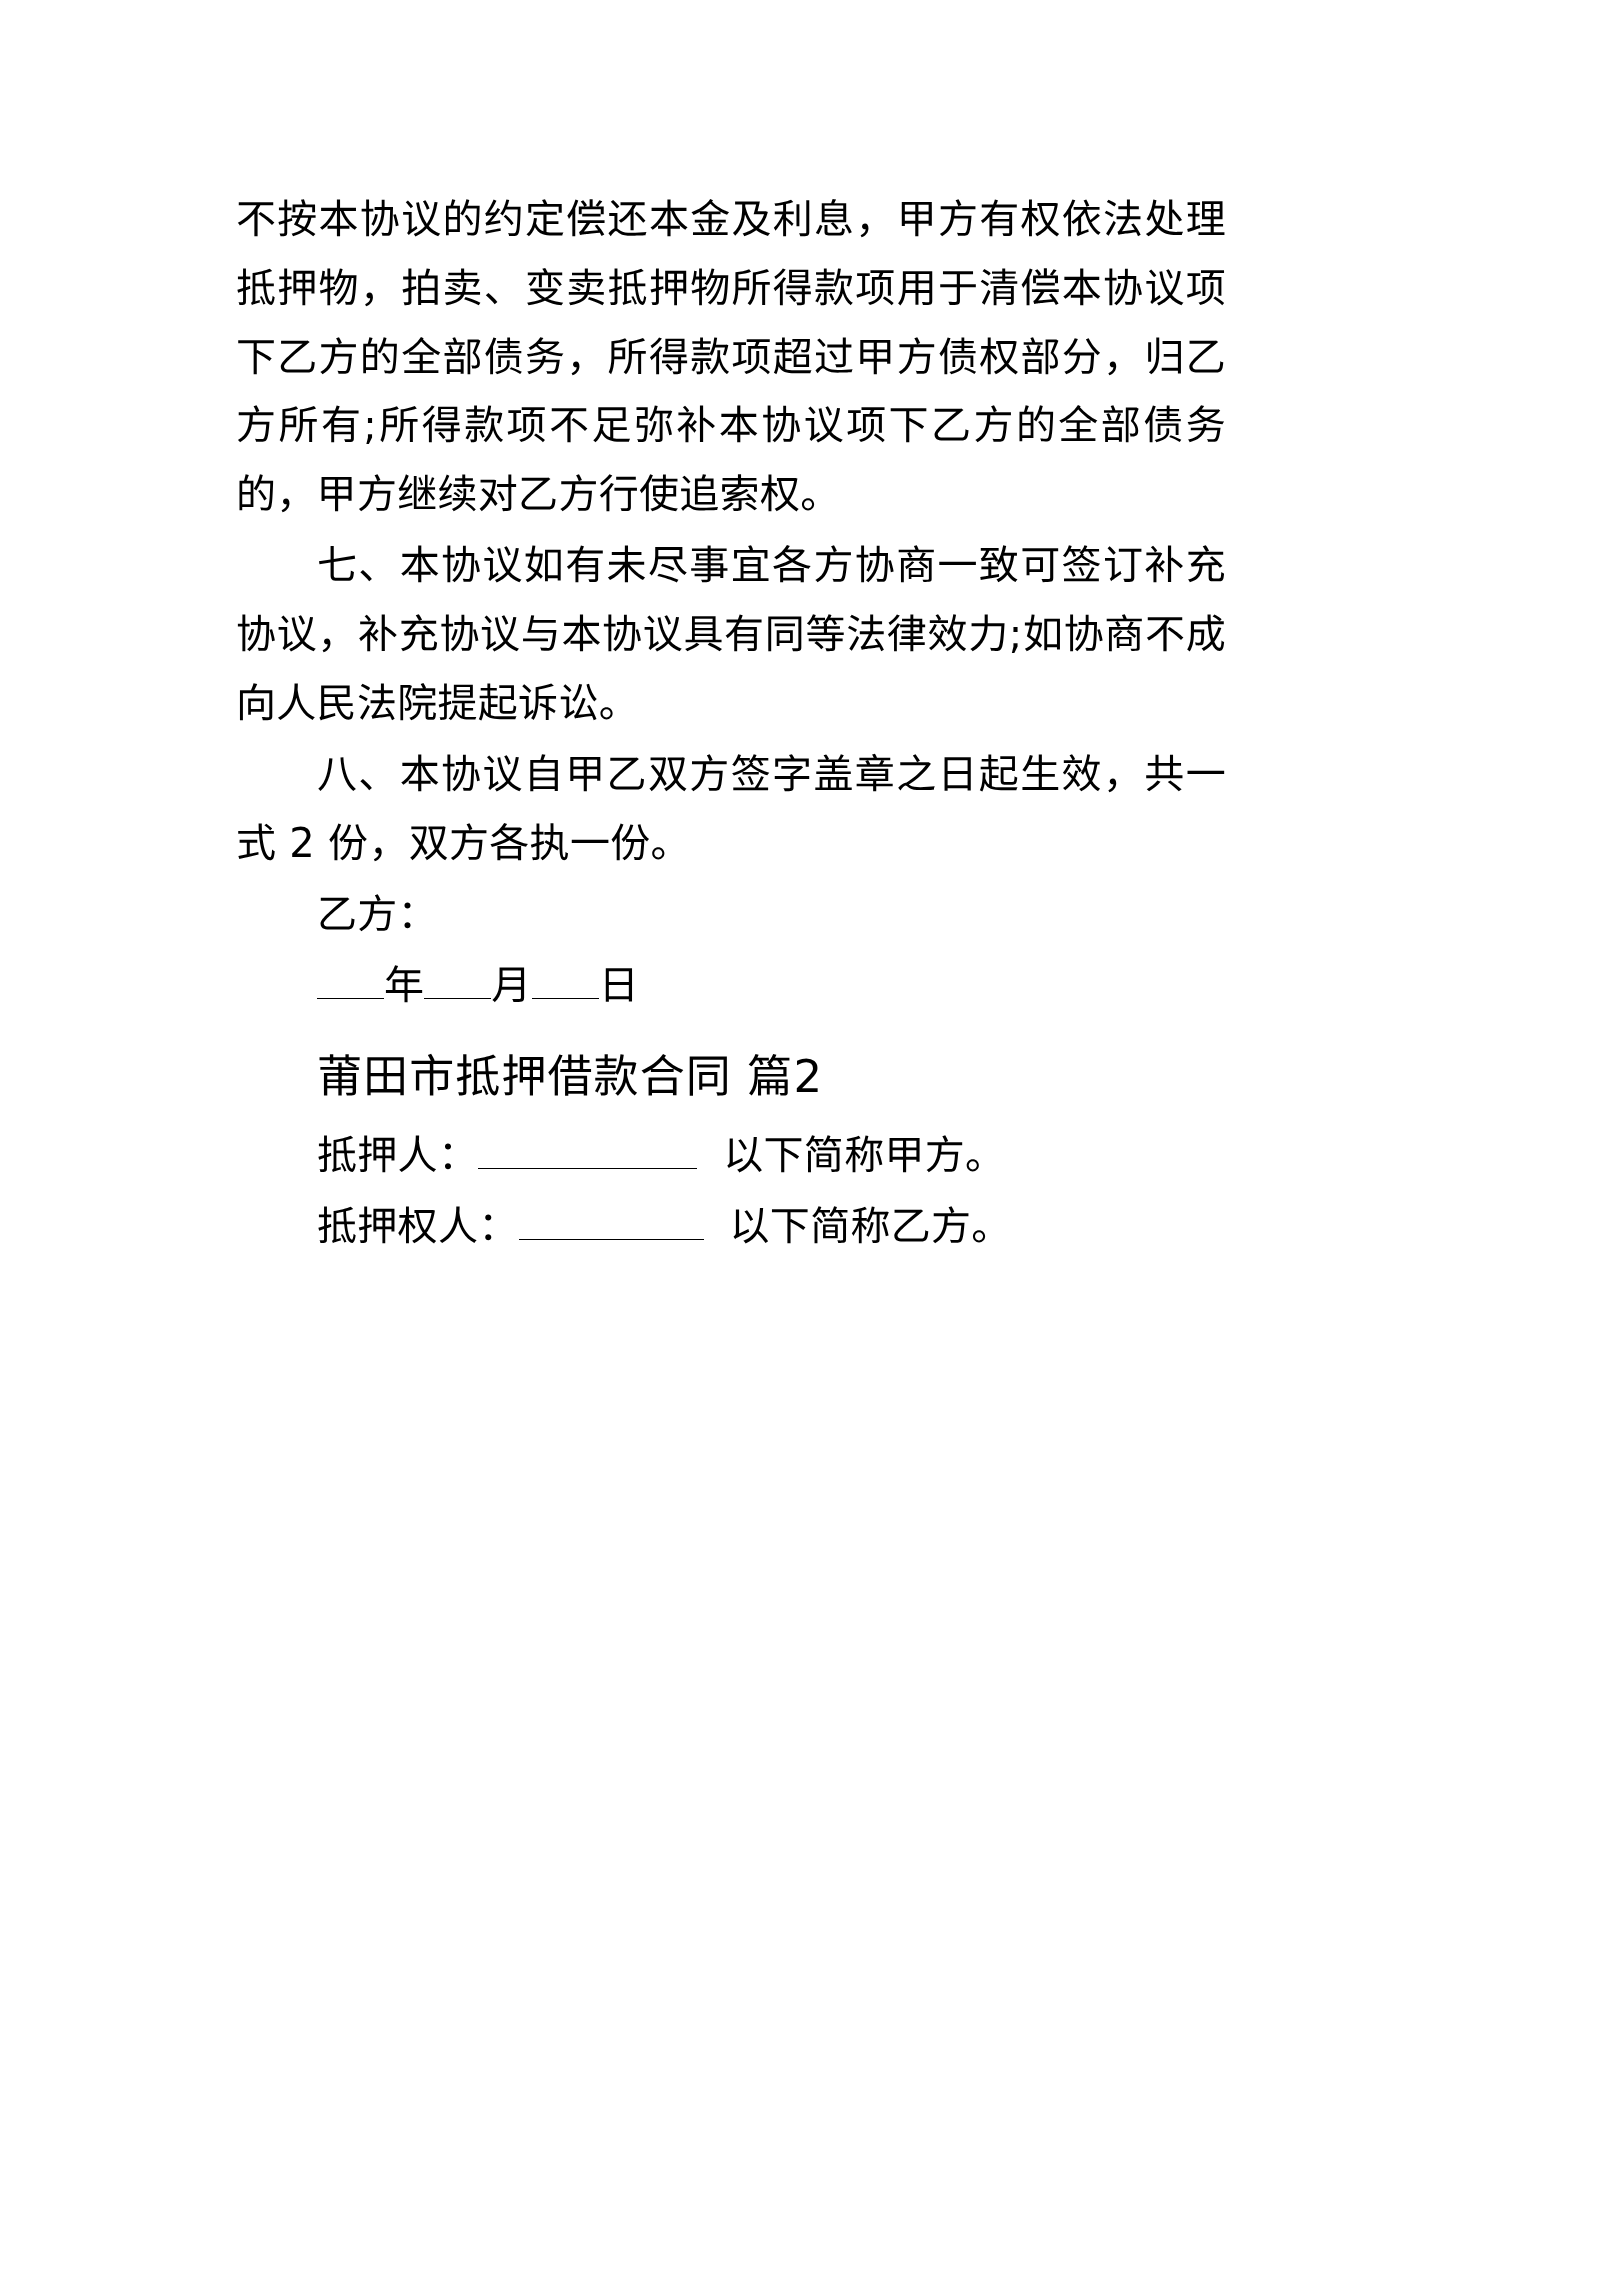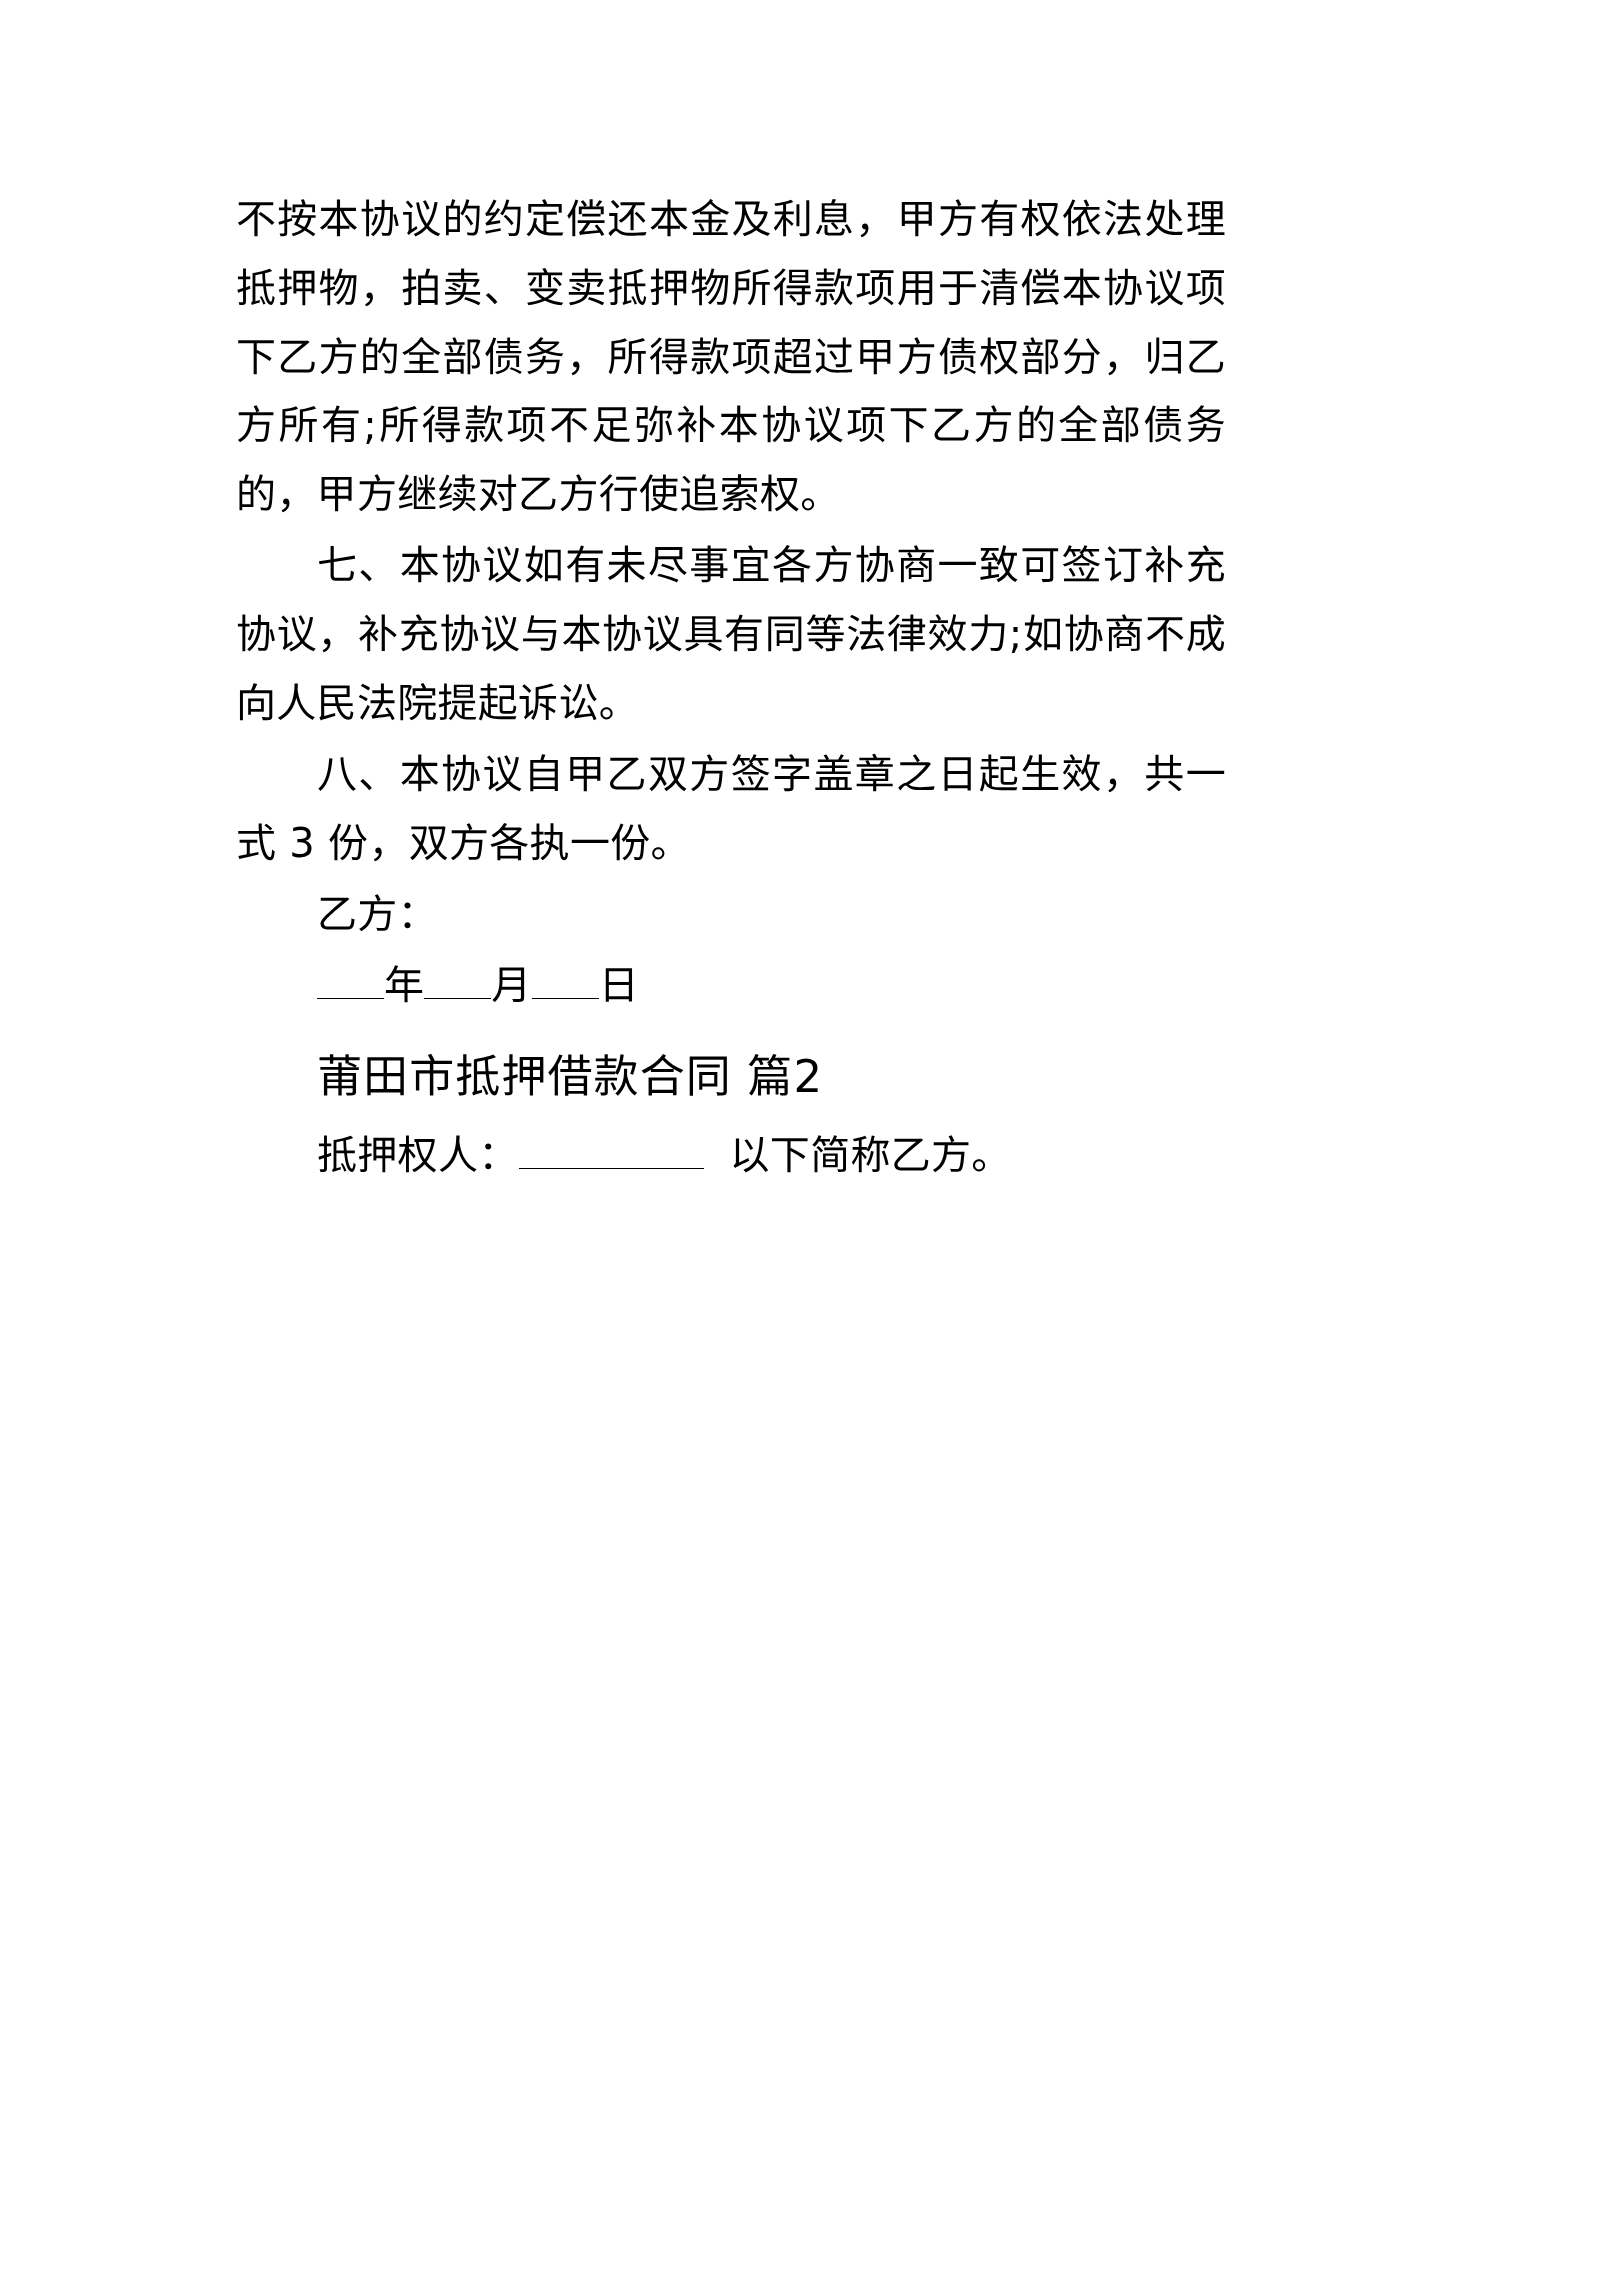--- a/index.html
+++ b/index.html
@@ -54,32 +54,35 @@
 </head>
 <body>
 
 <div class="page">
   <div class="doc-body">
 
     <p class="para">不按本协议的约定偿还本金及利息，甲方有权依法处理抵押物，拍卖、变卖抵押物所得款项用于清偿本协议项下乙方的全部债务，所得款项超过甲方债权部分，归乙方所有;所得款项不足弥补本协议项下乙方的全部债务的，甲方继续对乙方行使追索权。</p>
 
     <p class="indent">七、本协议如有未尽事宜各方协商一致可签订补充协议，补充协议与本协议具有同等法律效力;如协商不成向人民法院提起诉讼。</p>
 
-    <p class="indent">八、本协议自甲乙双方签字盖章之日起生效，共一式 3 份，双方各执一份。</p>
+    <p class="indent">八、本协议自甲乙双方签字盖章之日起生效，共一式 2 份，双方各执一份。</p>
 
 
 
     <p class="indent">乙方：</p>
 
     <p class="indent">
       <span class="blank-line bl-short"></span><span>年</span><span class="blank-line bl-short"></span><span>月</span><span class="blank-line bl-short"></span><span>日</span>
     </p>
 
     <p class="heading-sub">莆田市抵押借款合同 篇2</p>
 
+    <p class="indent">
+      <span>抵押人：</span><span class="blank-line bl-long"></span>&nbsp; <span>以下简称甲方。</span>
+    </p>
 
     <p class="indent">
       <span>抵押权人：</span><span class="blank-line bl-med"></span>&nbsp; <span>以下简称乙方。</span>
     </p>
 
 
 
 
   </div>
 </div>

